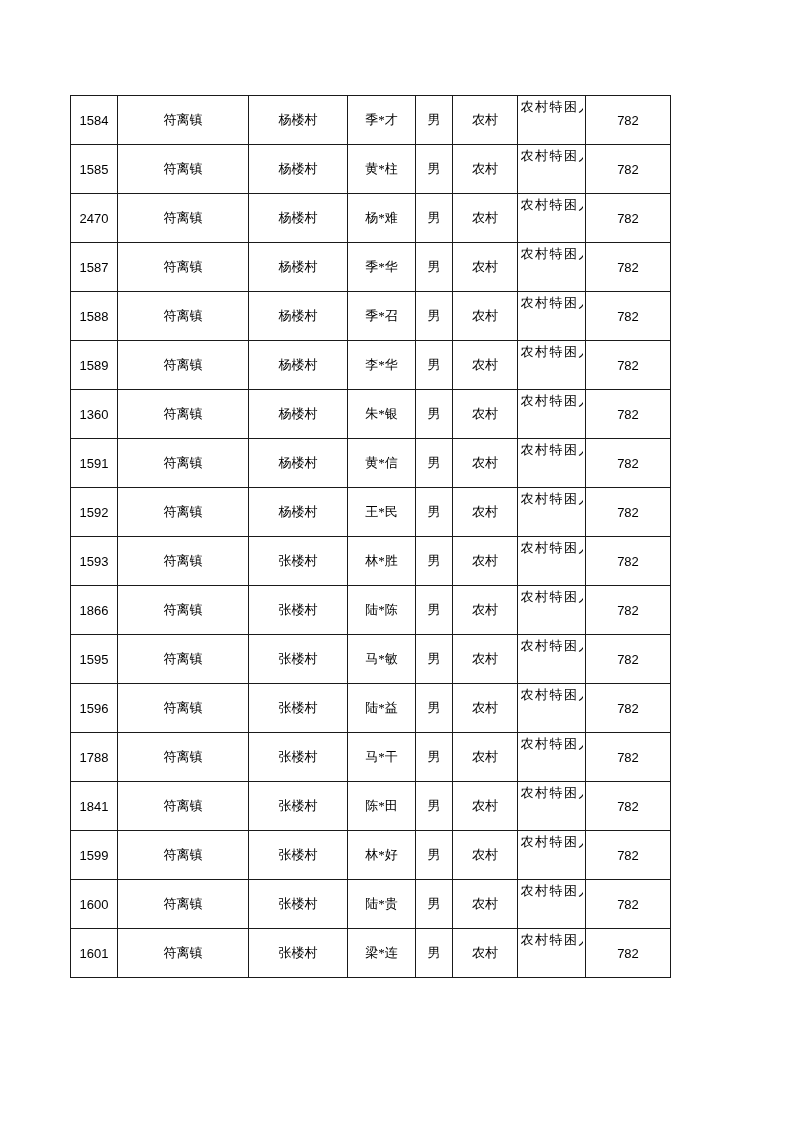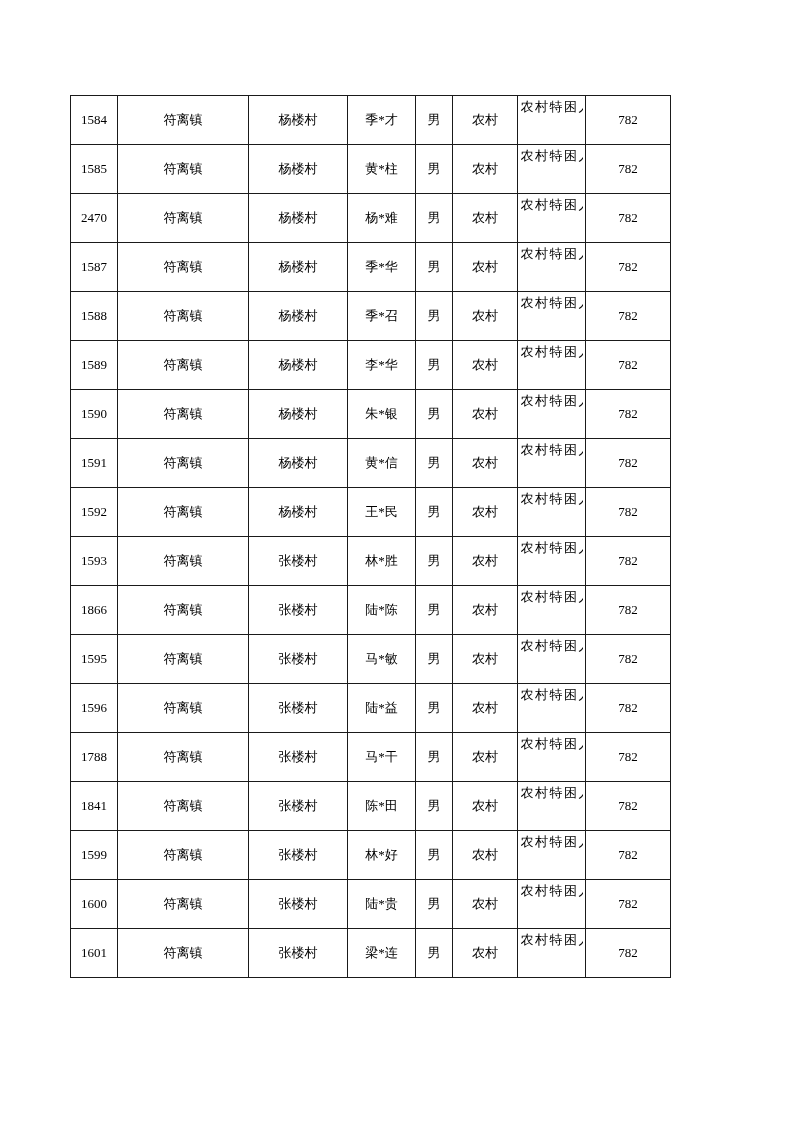--- a/index.html
+++ b/index.html
@@ -45,21 +45,21 @@
     height: 45px;
     margin: 0 auto;
     overflow: hidden;
     line-height: 17px;
     padding-top: 1px;
     letter-spacing: 1.5px;
     text-align: center;
     word-break: break-all;
   }
   .c-seq, .c-amount {
-    font-family: Liberation Serif, serif;
+    font-family: Liberation Sans, sans-serif;
   }
 </style>
 </head>
 <body>
 
 <div class="page">
   <table class="data-table">
     <colgroup>
       <col style="width:47px">
       <col style="width:131px">
@@ -143,21 +143,21 @@
     <td>李*华</td>
     <td>男</td>
     <td>农村</td>
     <td class="cat">
       <div class="cat-inner">农村特困人员分散供养</div>
     </td>
     <td class="c-amount">782</td>
   </tr>
 
   <tr class="record-row">
-    <td class="c-seq">1590</td>
+    <td class="c-seq">1360</td>
     <td>符离镇</td>
     <td>杨楼村</td>
     <td>朱*银</td>
     <td>男</td>
     <td>农村</td>
     <td class="cat">
       <div class="cat-inner">农村特困人员分散供养</div>
     </td>
     <td class="c-amount">782</td>
   </tr>

